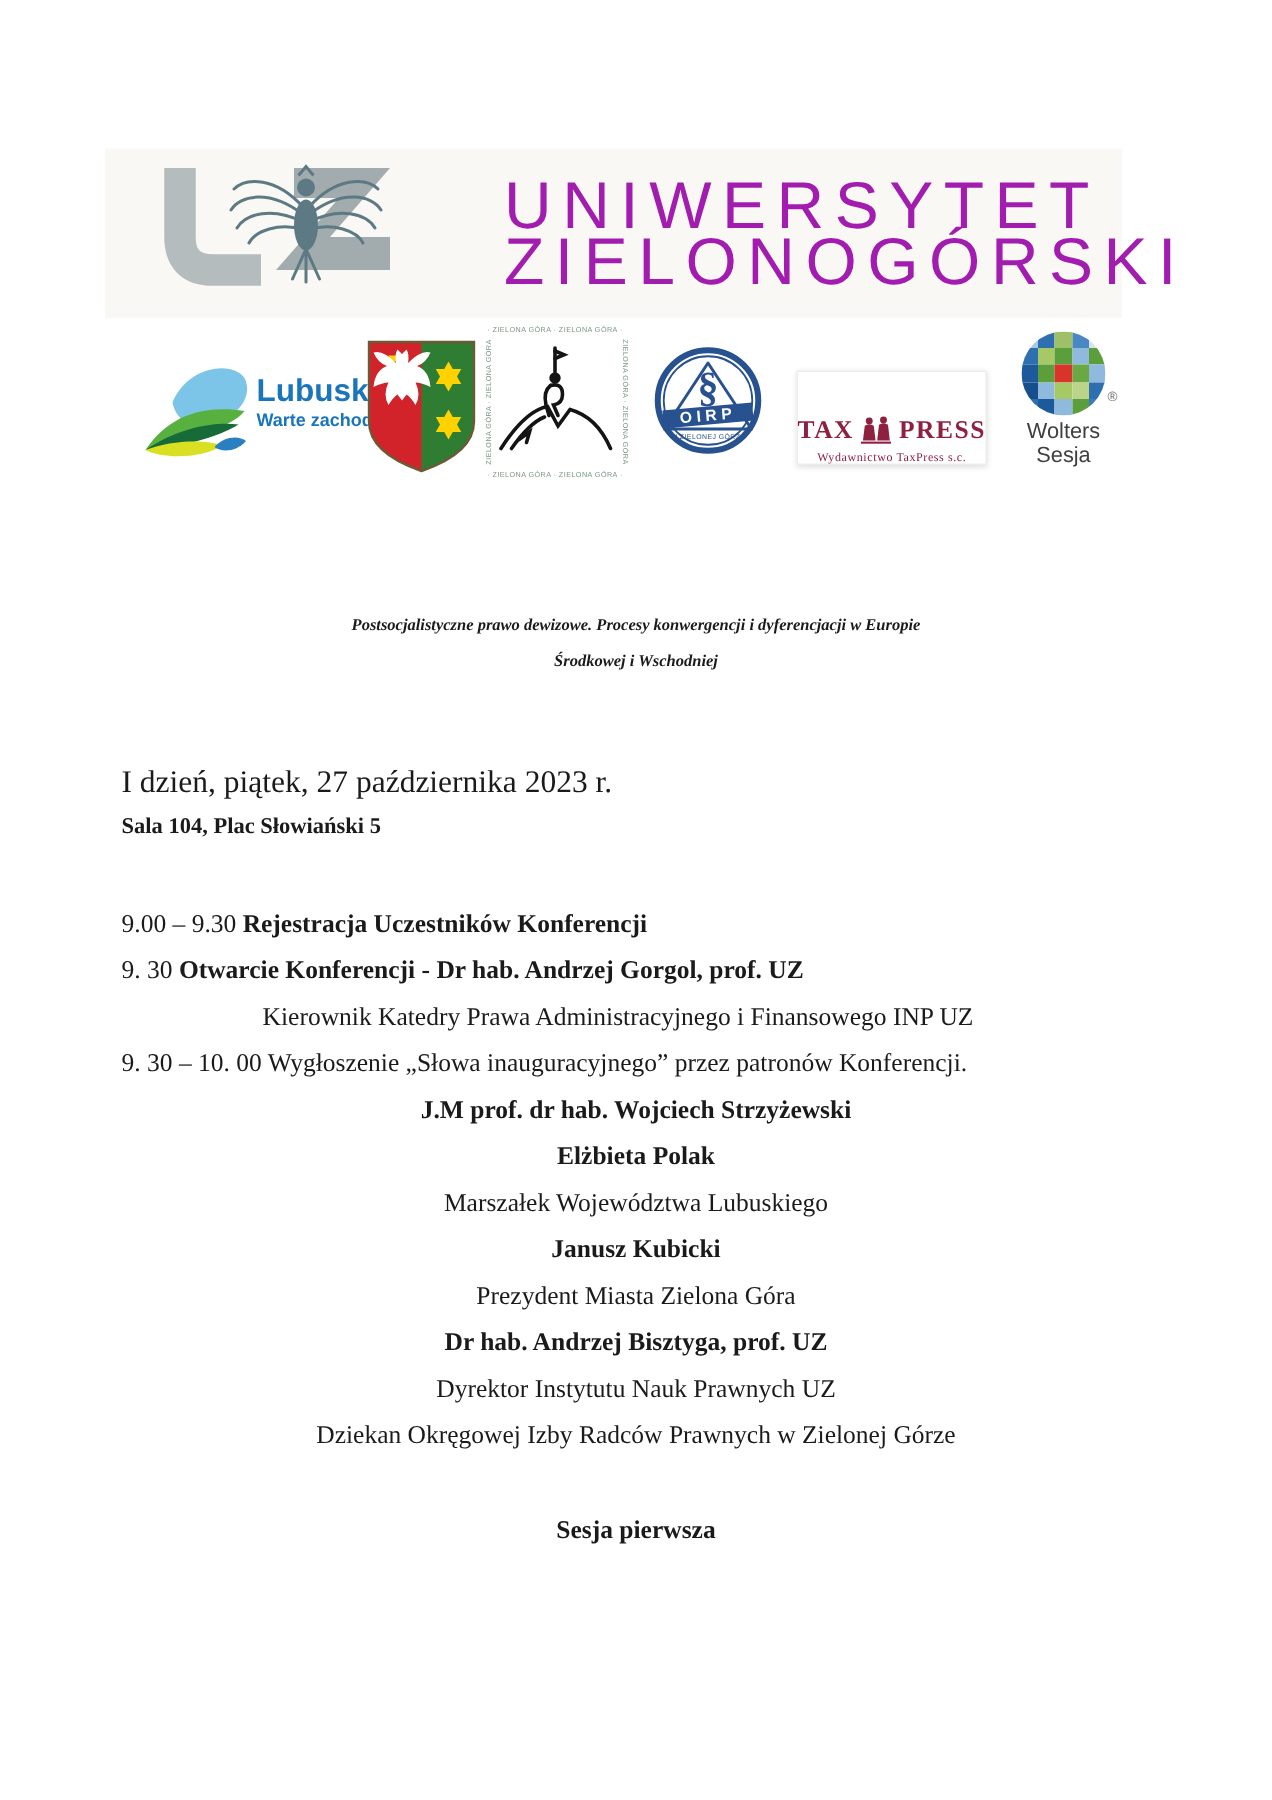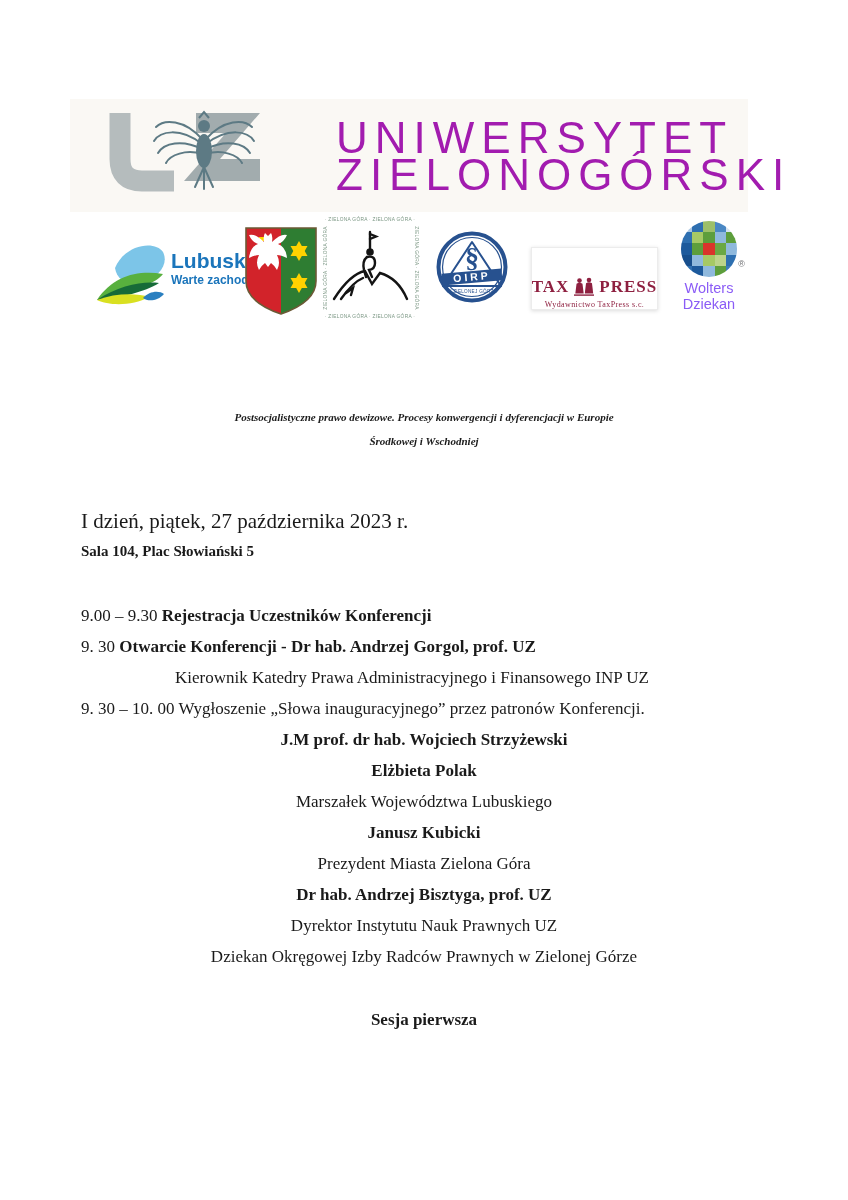--- a/index.html
+++ b/index.html
@@ -31,21 +31,21 @@
     font-family:"Liberation Serif",serif;font-weight:bold;font-size:17px;letter-spacing:1px;}
   .tp-sub{color:#8e2040;font-size:8px;margin-top:3px;letter-spacing:.4px;font-family:"Liberation Serif",serif;}
   .wk{width:62px;text-align:center;}
   .wk-globe-wrap{position:relative;width:56px;height:56px;margin:0 auto;}
   .wk-globe{
     width:56px;height:56px;border-radius:50%;overflow:hidden;
     display:grid;grid-template-columns:repeat(5,1fr);grid-template-rows:repeat(5,1fr);
   }
   .wk-globe i{display:block;}
   .wk-reg{position:absolute;right:-8px;bottom:8px;font-size:9px;color:#6d6e71;font-family:"Liberation Sans",sans-serif;}
-  .wk-text{margin-top:4px;color:#8b5cf6;font-family:"Liberation Sans",sans-serif;font-size:14.5px;line-height:15.5px;}
+  .wk-text{margin-top:4px;color:#404040;font-family:"Liberation Sans",sans-serif;font-size:14.5px;line-height:15.5px;}
   
   .title-block{position:absolute;left:81px;width:686px;top:383px;text-align:center;}
   .doc-title{font-size:17px;font-weight:bold;line-height:20px;}
   .doc-subtitle{margin-top:22px;font-size:11px;font-weight:bold;font-style:italic;line-height:24px;}
   .day-block{position:absolute;left:81px;width:686px;top:511px;}
   .day-line{font-size:21px;font-weight:normal;line-height:20px;}
   .venue-line{font-size:15px;font-weight:bold;line-height:20px;margin-top:10px;}
   .program{position:absolute;left:81px;width:686px;top:600px;}
   .line{font-size:17px;line-height:31px;white-space:nowrap;}
   .line .b{font-weight:bold;}
@@ -194,21 +194,21 @@
           <i style="background: rgb(46, 111, 176);"></i>
           <i style="background: rgb(29, 90, 156);"></i>
           <i style="background: rgb(143, 185, 221);"></i>
           <i style="background: rgb(93, 158, 60);"></i>
           <i style="background: rgb(60, 124, 187);"></i>
         </div>
       <span class="wk-reg">®</span>
     </div>
     <div class="wk-text">
       <div>Wolters</div>
-      <div>Dziekan</div>
+      <div>Sesja</div>
     </div>
   </div>
 </div>
 
 <div class="title-block">
   <div class="doc-subtitle">
     <div>Postsocjalistyczne prawo dewizowe. Procesy konwergencji i dyferencjacji w Europie</div>
     <div>Środkowej i Wschodniej</div>
   </div>
 </div>

